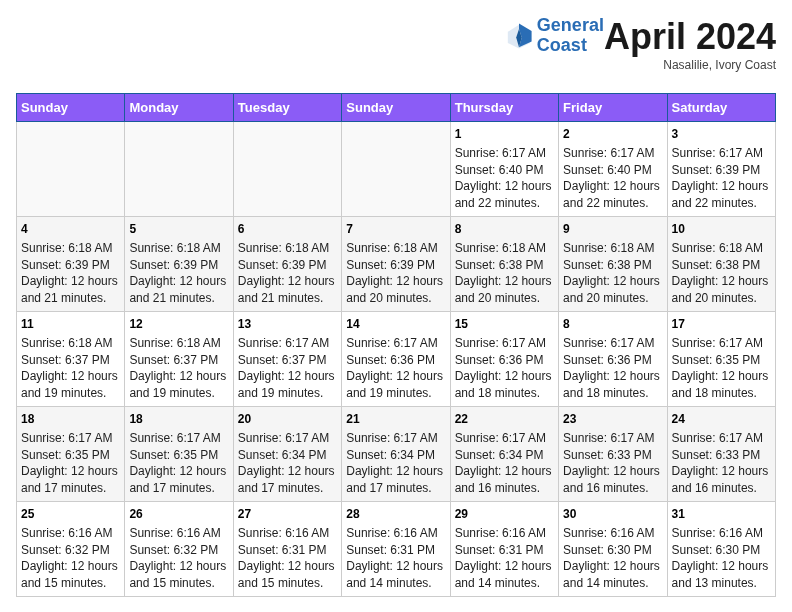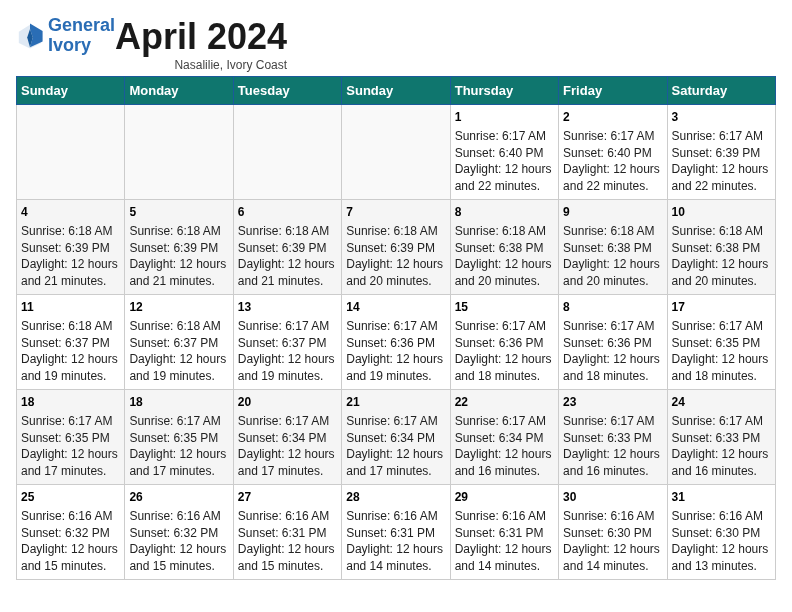--- a/index.html
+++ b/index.html
@@ -5,23 +5,23 @@
     * { box-sizing: border-box; margin: 0; padding: 0; }
     body {
       font-family: Arial, sans-serif;
       background: #fff;
       width: 792px;
       min-height: 612px;
       padding: 16px;
     }
     .header {
       display: flex;
-      justify-content: flex-start;
+      justify-content: flex-end;
       align-items: flex-start;
-      margin-bottom: 4px;
+      margin-bottom: 21px;
     }
     .logo {
       display: flex;
       align-items: center;
       gap: 4px;
     }
     .logo-text {
       font-size: 18px;
       font-weight: bold;
       color: #1a1a1a;
@@ -45,21 +45,21 @@
     .subtitle {
       font-size: 12px;
       color: #444;
     }
     table {
       width: 100%;
       border-collapse: collapse;
       font-size: 11px;
     }
     thead tr th {
-      background-color: #0f766e;
+      background-color: #8b5cf6;
       color: #fff;
       padding: 6px 4px;
       text-align: left;
       font-size: 13px;
       font-weight: bold;
       border: 1px solid #1a5a9a;
     }
     tbody tr td {
       vertical-align: top;
       padding: 4px 4px;
@@ -91,21 +91,21 @@
 
 <div class="header">
   <div class="logo">
     <svg class="logo-icon" viewBox="0 0 40 40">
       <polygon points="20,4 36,14 36,30 20,38 4,30 4,14" fill="#2a6db5" opacity="0.15"></polygon>
       <polygon points="20,2 38,13 38,28 20,36 24,22 20,10" fill="#2a6db5"></polygon>
       <polygon points="20,10 24,22 20,36 16,22" fill="#1a5a9a"></polygon>
     </svg>
     <div class="logo-text">
       <div><span>General</span></div>
-      <div><span>Ivory</span></div>
+      <div><span>Coast</span></div>
     </div>
   </div>
   <div class="title-block">
     <div class="main-title">April 2024</div>
     <div class="subtitle">Nasalilie, Ivory Coast</div>
   </div>
 </div>
 
 <table>
   <thead>

